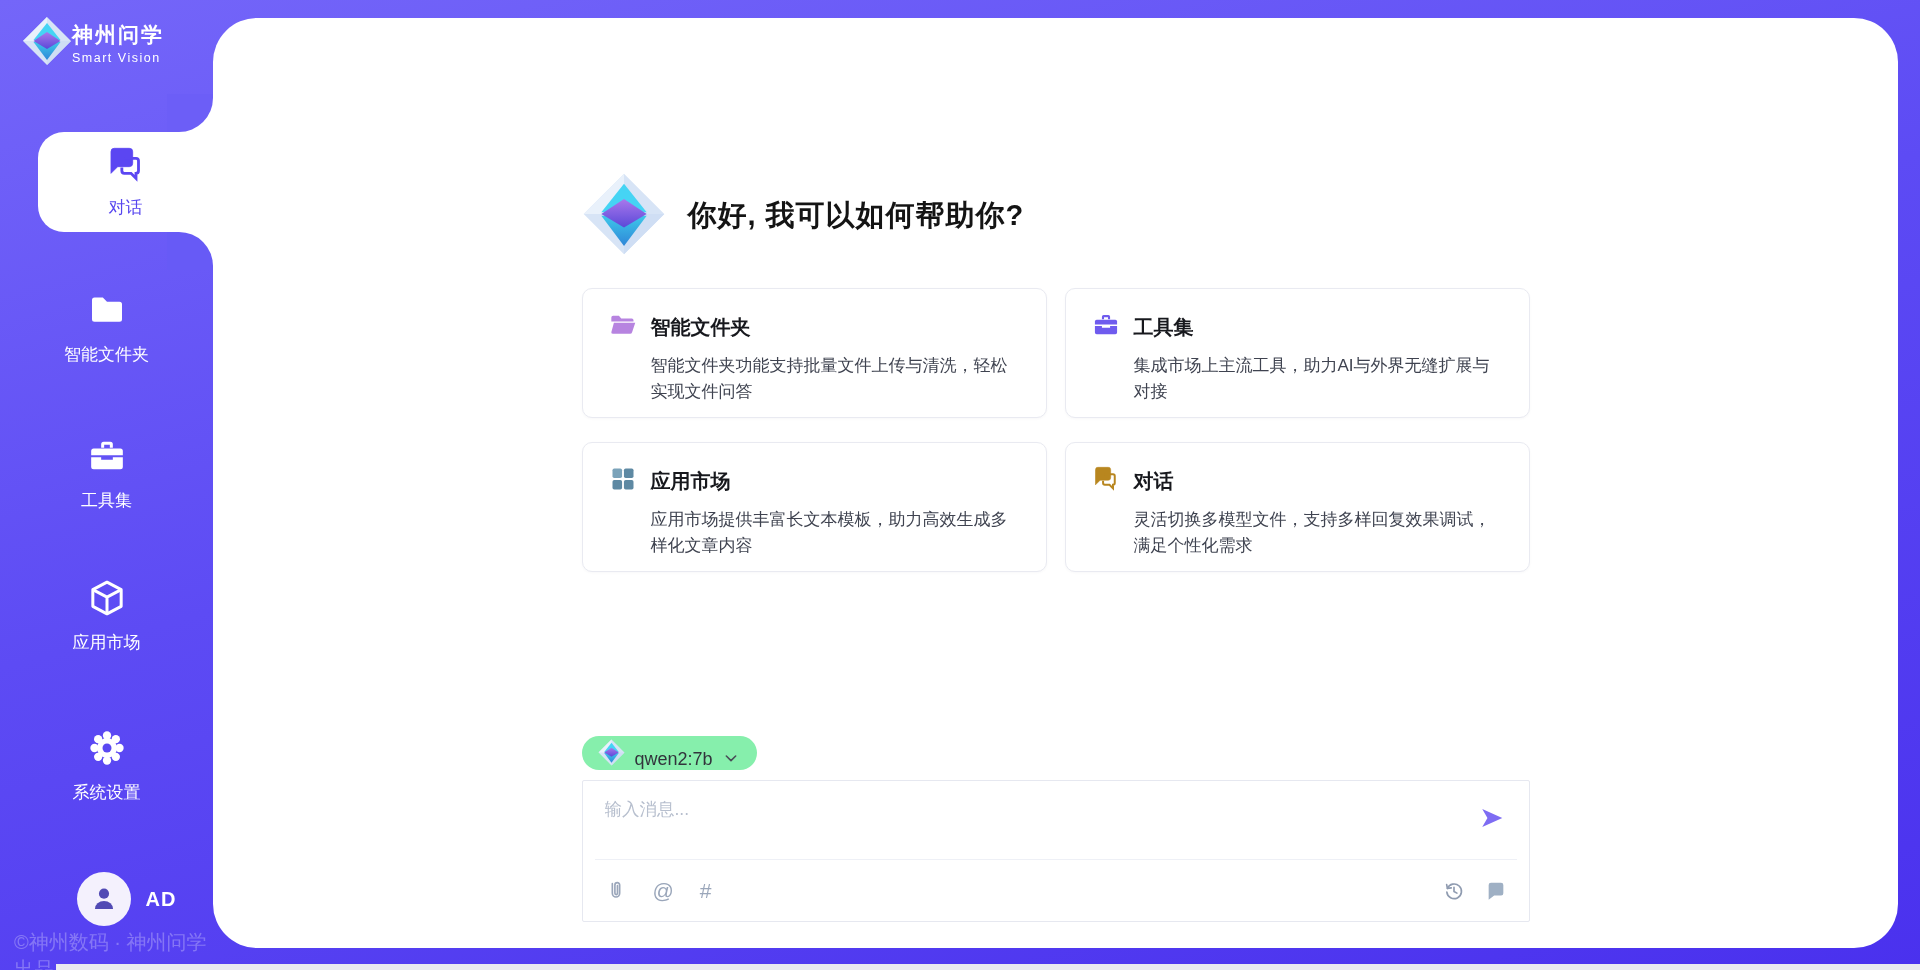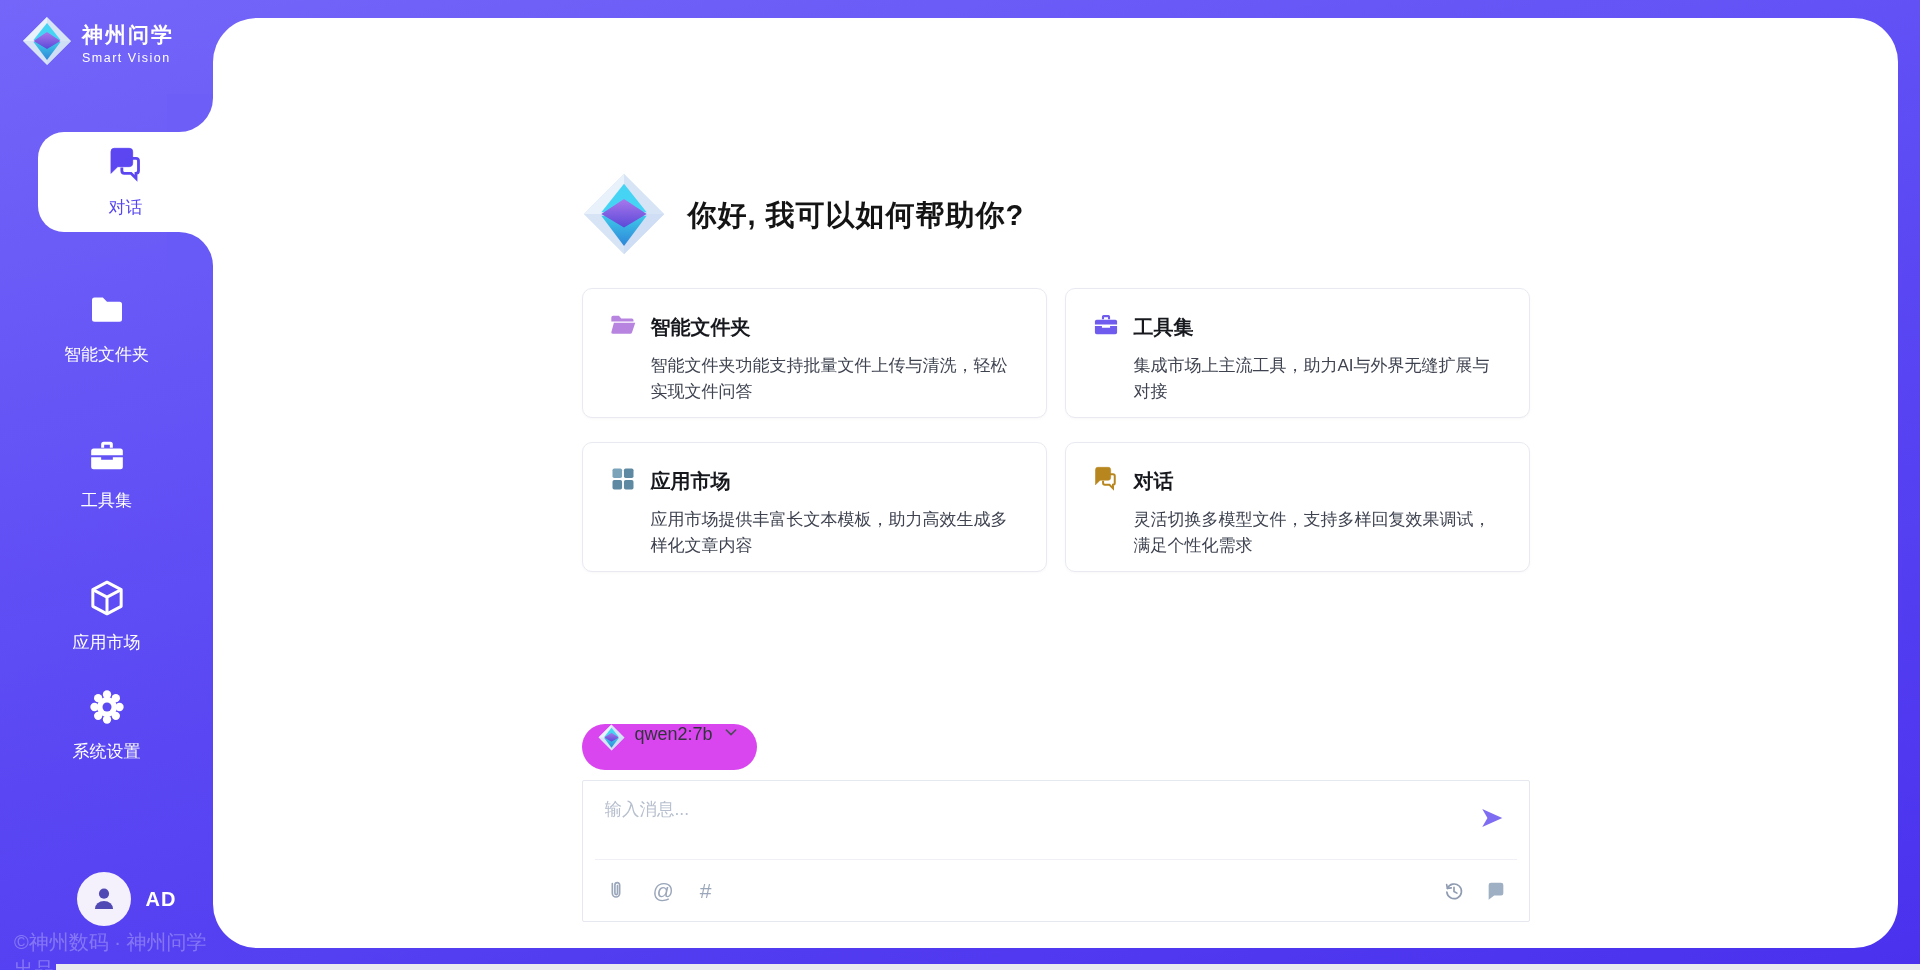--- a/index.html
+++ b/index.html
@@ -3,38 +3,38 @@
 <meta charset="utf-8">
 <style>
   * { margin:0; padding:0; box-sizing:border-box; }
   html,body { width:1920px; height:970px; overflow:hidden; }
   body { font-family:"Liberation Sans", sans-serif; }
   .app { position:relative; width:1920px; height:970px;
          background:linear-gradient(165deg,#7466f9 0%,#5d4bf4 45%,#4a31ee 100%); }
 
   
   .sidebar { position:absolute; left:0; top:0; width:213px; height:100%; }
-  .brand { position:absolute; left:22px; top:16px; display:flex; align-items:center; gap:10px; }
+  .brand { position:absolute; left:22px; top:16px; display:flex; align-items:center; }
   .brand-text .cn { color:#fff; font-size:21px; font-weight:bold; letter-spacing:2px; }
   .brand-text .en { color:#fff; font-size:12.5px; letter-spacing:1.5px; margin-top:2px; }
 
   .tab-underlay { position:absolute; right:0; top:94px; width:46px; height:176px; background:#fff; }
   .notch-top { position:absolute; right:0; top:94px; width:46px; height:38px;
                background:#6c5ef7; border-bottom-right-radius:34px; }
   .notch-bottom { position:absolute; right:0; top:232px; width:46px; height:38px;
                background:#675af6; border-top-right-radius:34px; }
   .tab-active { position:absolute; left:38px; right:0; top:132px; height:100px; background:#fff;
                border-radius:26px 0 0 26px; display:flex; flex-direction:column; align-items:center;
                justify-content:center; gap:7px; cursor:pointer; }
   .tab-active .nav-label { color:#5645ef; }
 
   .nav-item { position:absolute; left:0; width:213px; display:flex; flex-direction:column;
               align-items:center; gap:9px; cursor:pointer; }
   .nav-label { font-size:17px; color:#fff; }
-  .ni-folders { top:290px; } .ni-tools { top:436px; } .ni-market { top:578px; } .ni-settings { top:687px; }
+  .ni-folders { top:290px; } .ni-tools { top:436px; } .ni-market { top:578px; } .ni-settings { top:728px; }
 
   .user-row { position:absolute; left:0; top:872px; width:253px; display:flex; align-items:center;
               justify-content:center; gap:15px; cursor:pointer; }
   .avatar { width:54px; height:54px; border-radius:50%; background:#f4f1fd; display:flex;
             align-items:center; justify-content:center; }
   .user-name { color:#fff; font-size:20px; font-weight:bold; letter-spacing:1px; }
   .copyright { position:absolute; left:14px; top:929px; font-size:20px; color:rgba(255,255,255,0.28); }
 
   
   .main { position:absolute; left:213px; top:18px; right:22px; bottom:22px; background:#fff;
@@ -47,22 +47,22 @@
 
   .cards { margin-top:28px; display:grid; grid-template-columns:1fr 1fr; gap:24px 18px; }
   .card { background:#fff; border:1px solid #e9eaf1; border-radius:10px; height:130px;
           padding:22px 26px; cursor:pointer; box-shadow:0 1px 3px rgba(25,25,60,0.03); }
   .card-head { display:flex; align-items:center; gap:14px; }
   .card-title { font-size:20px; font-weight:bold; color:#17181d; }
   .card-desc { margin-top:10px; margin-left:42px; font-size:17px; color:#3f4350; line-height:1.55; }
 
   .spacer { flex:1; }
 
-  .model-pill { display:inline-flex; align-items:flex-start; gap:10px; width:fit-content; height:46px;
-                padding:0 18px 0 16px; background:#d946ef; border-radius:24px; cursor:pointer; }
+  .model-pill { display:inline-flex; align-items:flex-end; gap:10px; width:fit-content; height:34px;
+                padding:0 18px 0 16px; background:#86efac; border-radius:24px; cursor:pointer; }
   .model-name { font-size:18px; color:#32343c; }
 
   .composer { margin-top:10px; margin-bottom:38px; border:1px solid #e6e8f0; border-radius:2px;
               height:142px; display:flex; flex-direction:column; background:#fff; }
   .composer-top { flex:1; display:flex; padding:16px 20px 0 22px; }
   .composer-top textarea { flex:1; border:none; outline:none; resize:none; font-family:"Liberation Sans",sans-serif;
               font-size:17.5px; color:#333; height:48px; background:transparent; }
   .composer-top textarea::placeholder { color:#b7bfce; }
   .send-btn { align-self:flex-start; margin-top:4px; background:none; border:none; cursor:pointer; padding:4px; }
   .composer-bar { height:62px; margin:0 12px; border-top:1px solid #eef0f6; display:flex;

